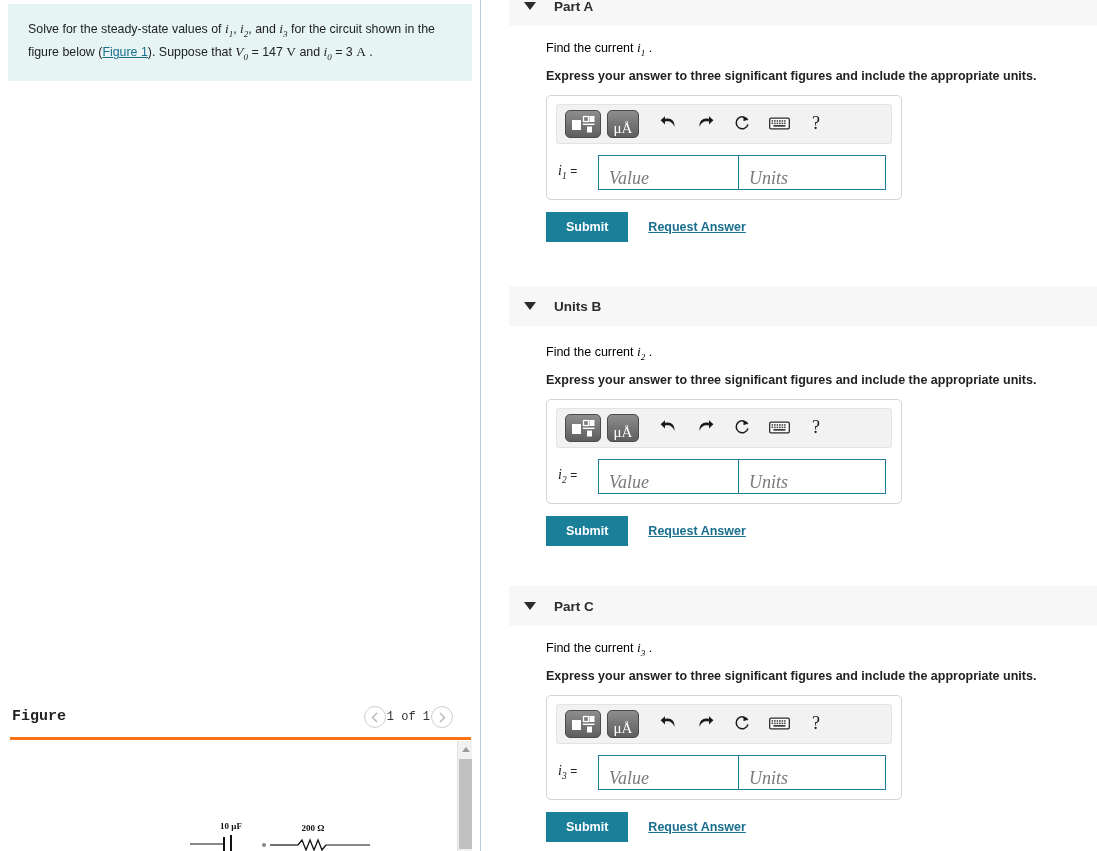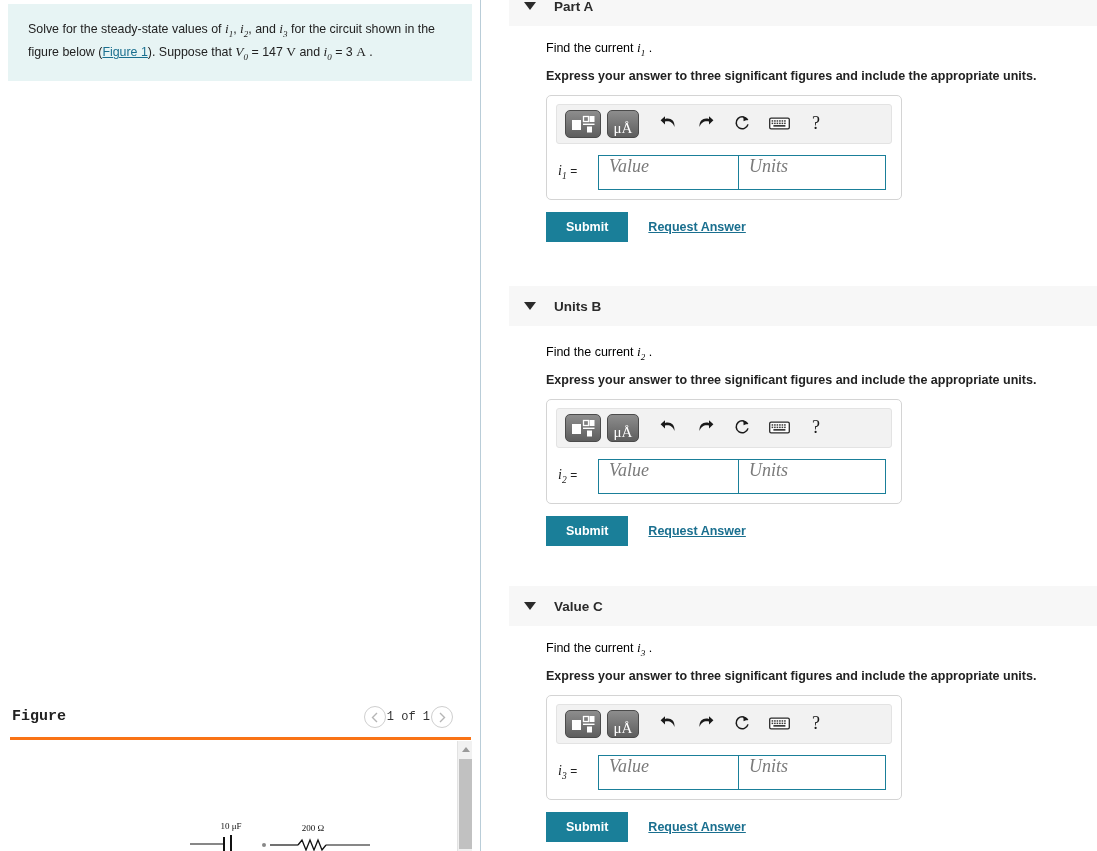--- a/index.html
+++ b/index.html
@@ -73,21 +73,21 @@
   .fig-scroll-up span {
     width: 0; height: 0;
     border-left: 4px solid transparent; border-right: 4px solid transparent;
     border-bottom: 5px solid #9a9a9a; display: block;
   }
   .fig-scroll-thumb {
     position: absolute; top: 18px; left: 1px; width: 13px; height: 90px;
     background: #c1c1c1;
   }
   .circuit-wrap {
-    position: absolute; left: 0; top: 0; width: 446px; height: 110px;
+    position: absolute; left: 0; top: 0; width: 446px; height: 110px; font-weight: bold;
   }
 
   
   .right-pane {
     position: absolute; left: 482px; top: 0; width: 615px; height: 851px;
     background: #fff; overflow: hidden;
   }
   .part-header {
     position: absolute; left: 27px; width: 588px; height: 40px;
     background: #f7f7f7;
@@ -145,21 +145,21 @@
     display: flex; align-items: center; margin-top: 11px; margin-left: 2px;
   }
   .eq-label {
     font-family: "Liberation Serif", serif; font-style: italic;
     font-size: 14px; color: #222; width: 40px;
   }
   .eq-label sub { font-size: 9.5px; }
   .eq-label .eqs { font-style: normal; font-family: "Liberation Sans", sans-serif; font-size: 12px; }
   .field {
     height: 35px; border: 1px solid #1a7f99; background: #fff;
-    display: flex; align-items: flex-start; padding-left: 10px;
+    display: flex; align-items: flex-end; padding-left: 10px;
     font-family: "Liberation Serif", serif; font-style: italic;
     font-size: 18px; color: #7a7a7a; cursor: text;
   }
   .field-value { width: 141px; }
   .field-units { width: 147px; border-left: none; }
 
   .submit-row {
     margin-left: 64px; margin-top: 12px;
     display: flex; align-items: center; gap: 20px;
   }
@@ -377,21 +377,21 @@
             </div>
           </div>
         </div>
         <div class="submit-row">
           <button class="submit-btn">Submit</button>
           <span class="req-link">Request Answer</span>
         </div>
       </div>
       <div class="part-header" style="top: 586px;">
         <div class="caret"></div>
-        <div class="part-label">Value C</div>
+        <div class="part-label">Part C</div>
       </div>
       <div class="part-body" style="top: 626px;">
         <div class="q-line" style="margin-top:14px"><span>Find the current </span><span class="mvar"><span>i</span><sub>3</sub></span><span> .</span></div>
         <div class="q-bold" style="margin-top:11px">Express your answer to three significant figures and include the appropriate units.</div>
         <div class="answer-box" style="margin-top:12px">
           <div class="tool-strip">
             <div class="tbtn">
               <svg width="24" height="18" viewBox="0 0 24 18">
                 <rect x="1" y="5" width="9" height="10" fill="#fff"></rect>
                 <rect x="12.5" y="1.5" width="5" height="5" fill="none" stroke="#fff" stroke-width="1.3"></rect>

